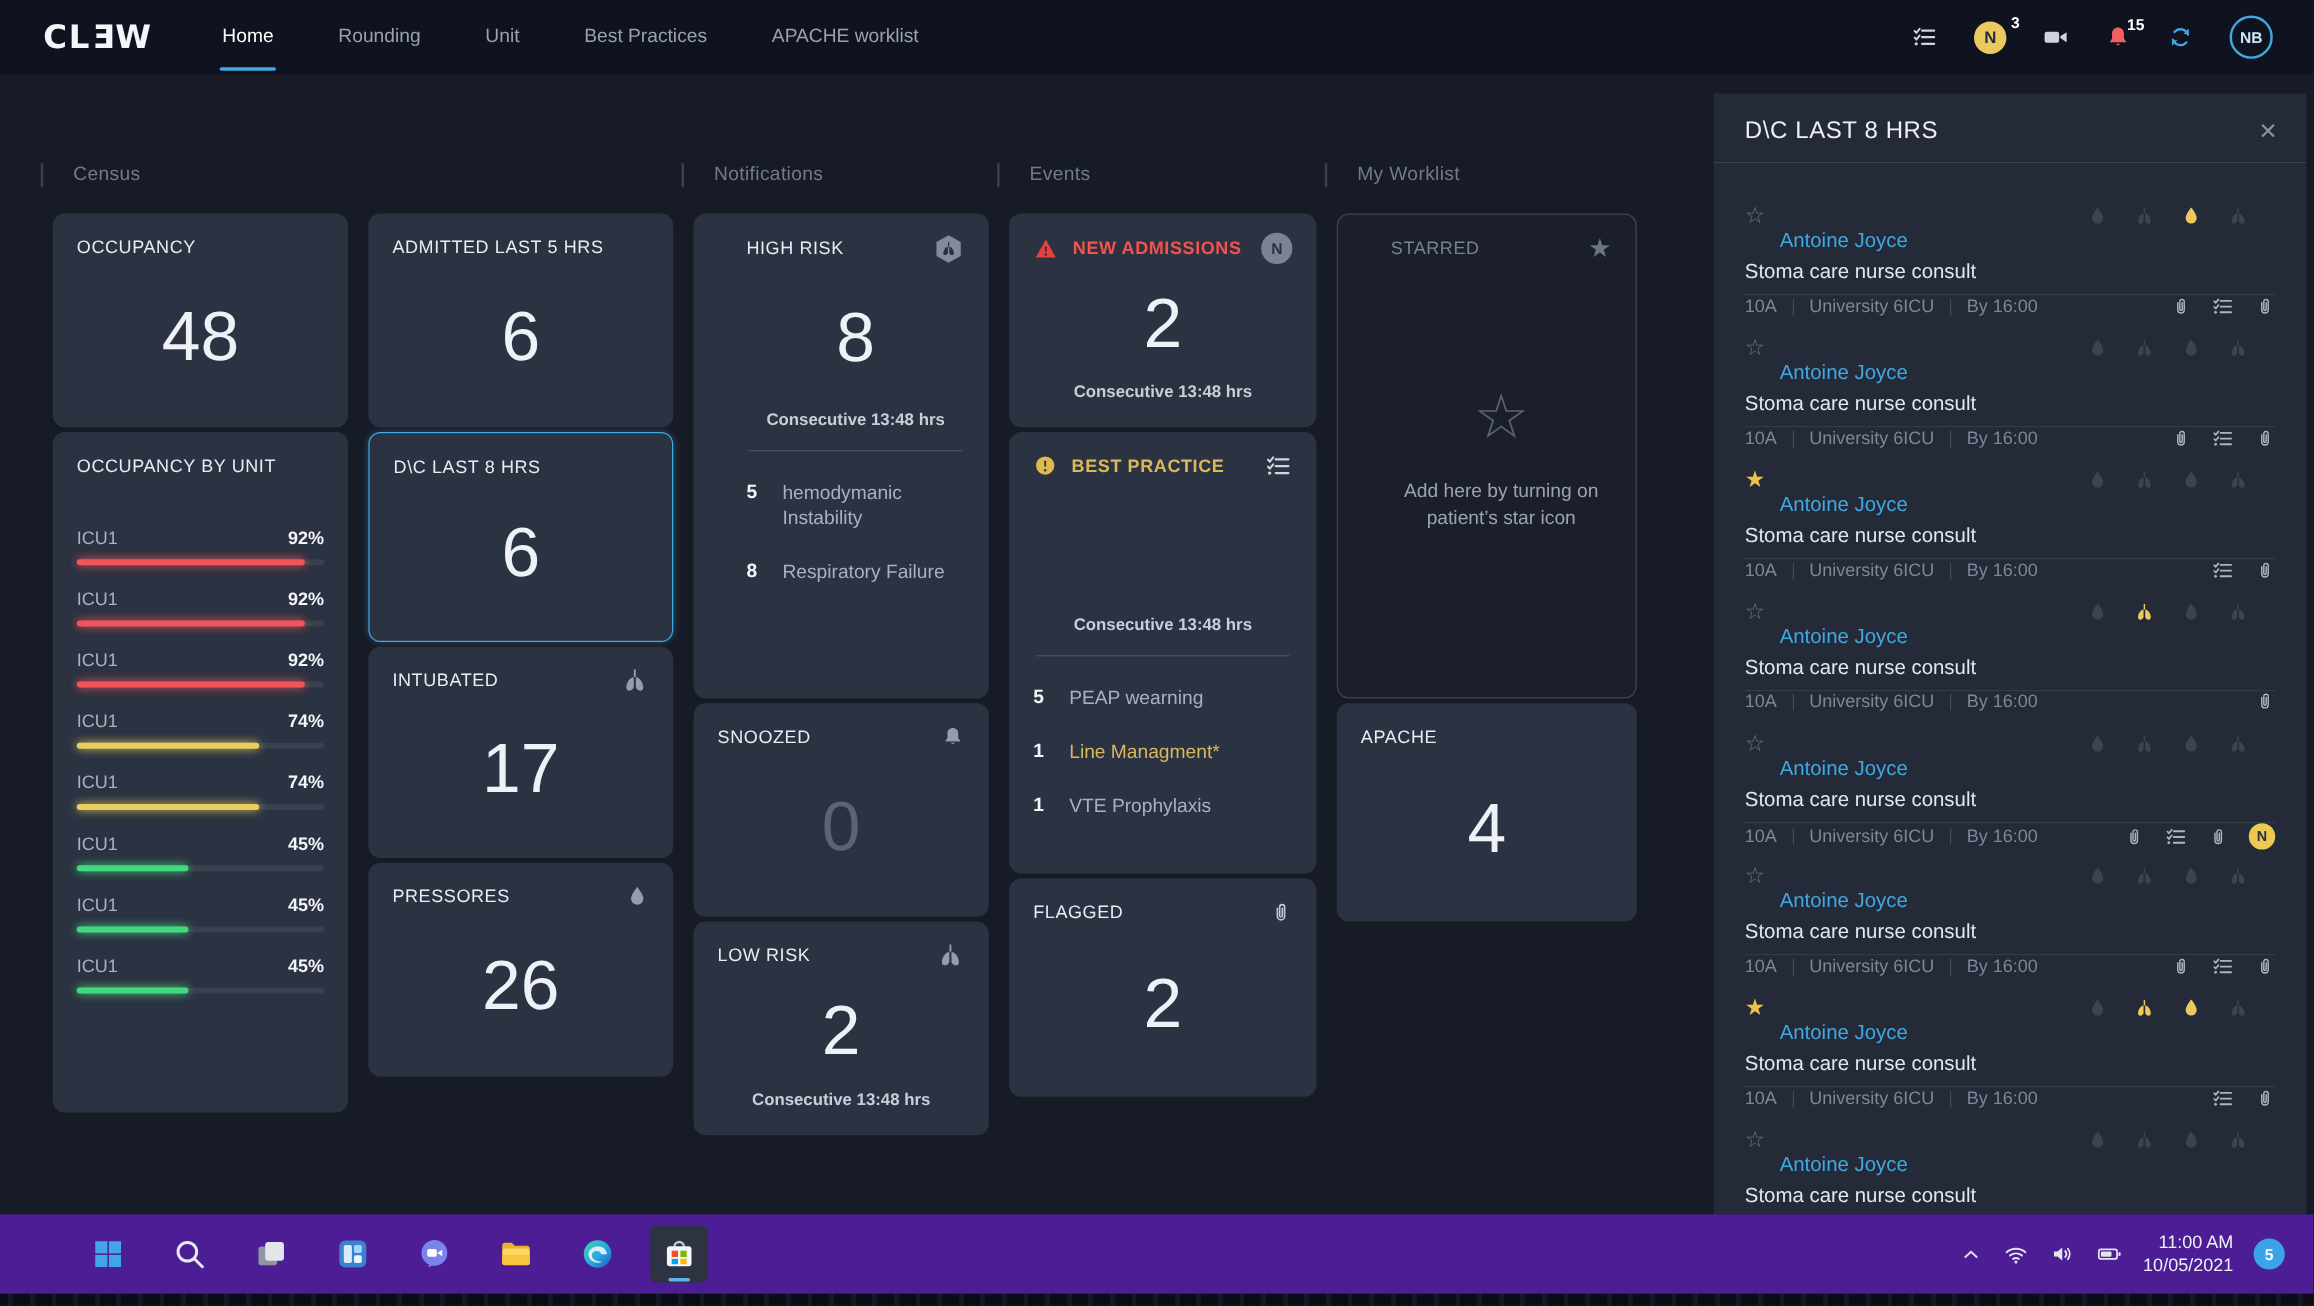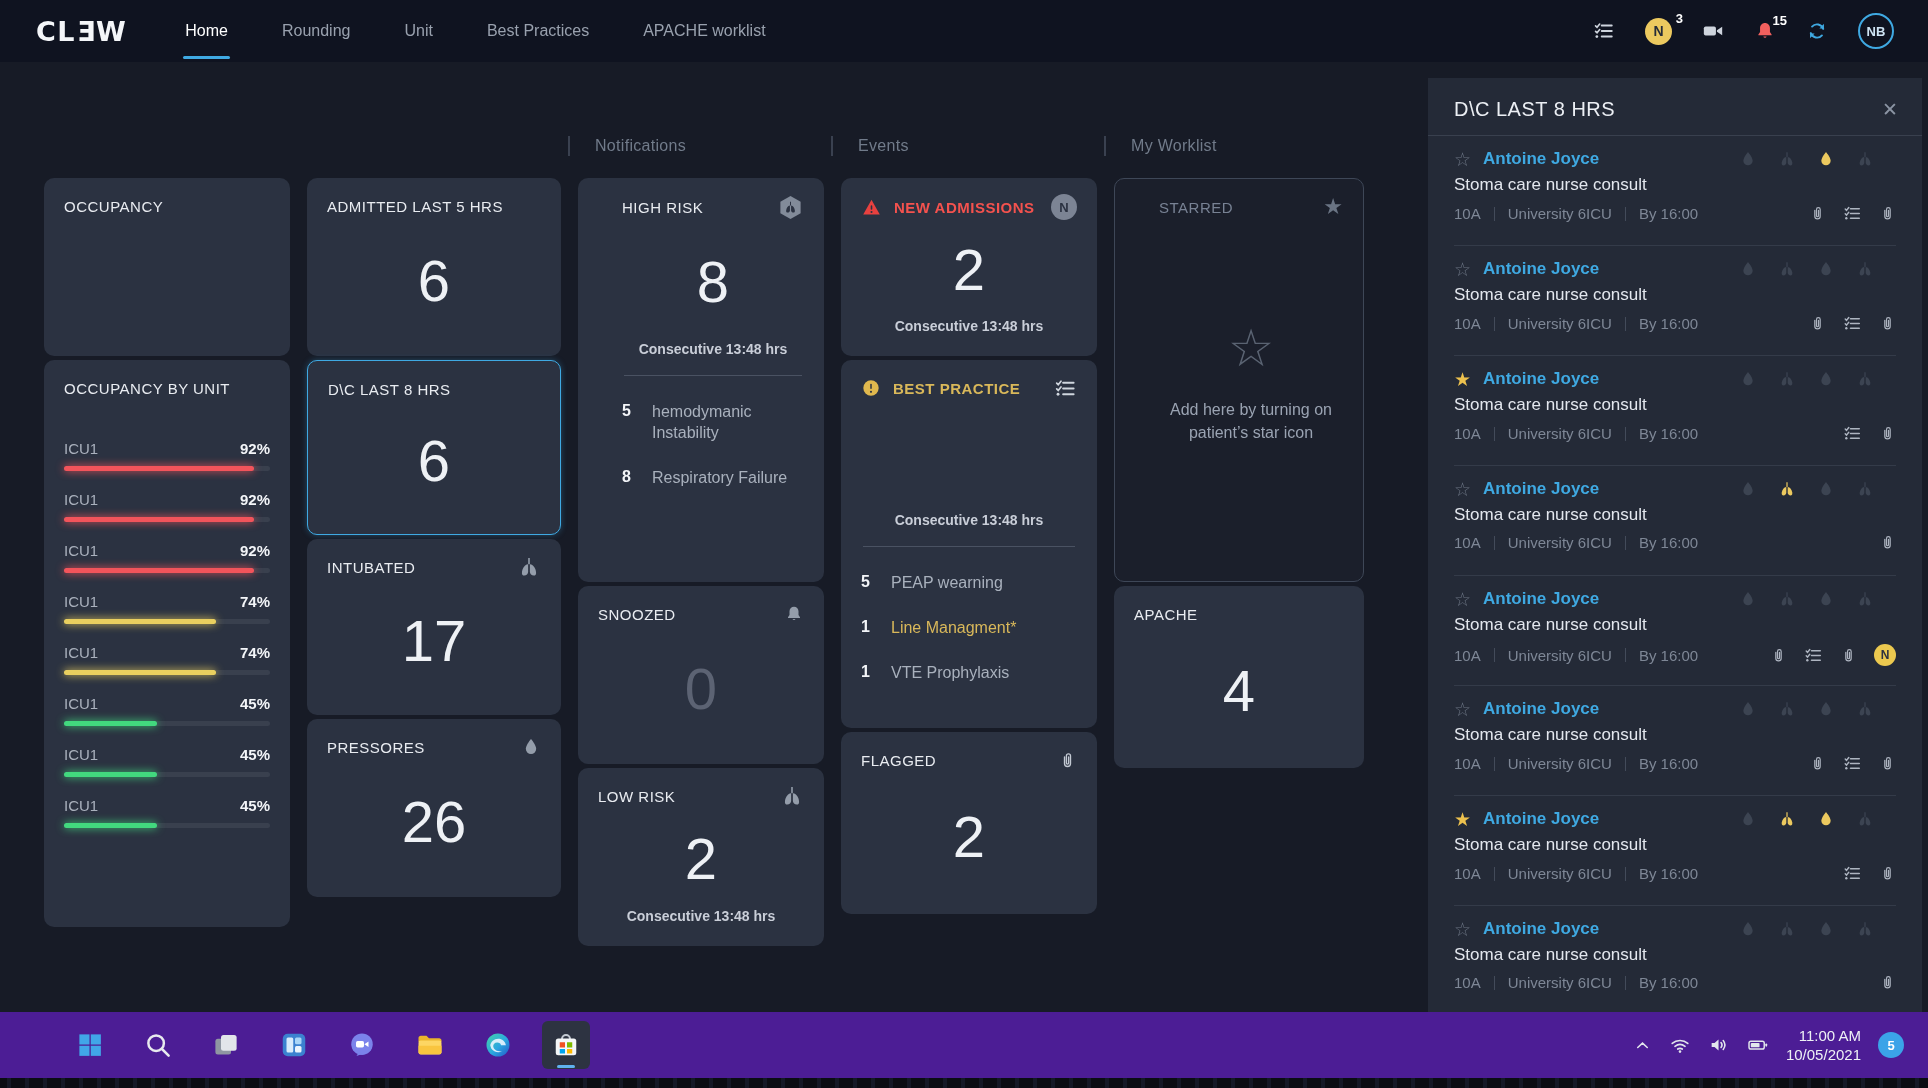--- a/index.html
+++ b/index.html
@@ -101,21 +101,21 @@
   
   .panel { position:absolute; top:78px; right:6px; width:494px; height:934px; background:#242a37; overflow:hidden; z-index:2; }
   .panel-head { position:relative; padding:20px 26px 14px; border-bottom:1px solid #39404e; }
   .panel-title { font-size:20px; letter-spacing:.5px; color:#eceff4; }
   .panel-close { position:absolute; right:24px; top:20px; font-size:19px; color:#8b94a3; cursor:pointer; }
   .entry { height:110px; margin:0 26px; padding-top:13px; border-bottom:1px solid #343b49; display:flex; flex-direction:column; cursor:pointer; }
   .entry:last-child { border-bottom:none; }
   .e-row1 { display:flex; align-items:center; }
   .e-star { font-size:19px; color:#6b7483; margin-right:12px; line-height:1; cursor:pointer; }
   .e-star.gold { color:#ecc14e; }
-  .e-name { font-size:17px; font-weight:700; color:#3fa9e2; cursor:pointer; }
+  .e-name { font-size:17px; font-weight:400; color:#3fa9e2; cursor:pointer;margin-top:42px; }
   .e-status { margin-left:auto; display:flex; gap:21px; margin-right:22px; }
   .st-ic { width:18px; height:18px; color:#3c4452; }
   .st-ic.on { color:#ecc95f; }
   .e-desc { font-size:17px; color:#e3e7ee; margin:6px 0 0; }
   .e-row3 { display:flex; align-items:center; margin-top:9px; }
   .e-meta { display:flex; align-items:center; gap:13px; font-size:15px; color:#7e8796; }
   .msep { width:1px; height:14px; background:#434b5a; }
   .e-actions { margin-left:auto; display:flex; align-items:center; gap:17px; }
   .act-ic { width:17px; height:17px; color:#aeb5c1; cursor:pointer; }
   .act-ic.checklist { width:19px; height:19px; }
@@ -300,29 +300,31 @@
     </div>
     <svg class="nav-ic icon refresh">
         <use href="#sym-refresh"></use>
       </svg>
     <div class="avatar">NB</div>
   </div>
 </header>
 
 <main class="main">
   <div class="grid">
+    <div class="hdr hdr-census">Census</div>
     <div class="hdr hdr-notif">Notifications</div>
     <div class="hdr hdr-events">Events</div>
     <div class="hdr hdr-worklist">My Worklist</div>
 
     <div class="col">
       <div class="card h-std">
         <div class="c-title-row">
             <span class="c-title">OCCUPANCY</span>
           </div>
+        <div class="big-num">48</div>
       </div>
       <div class="card h-tallA">
         <div class="c-title-row">
             <span class="c-title">OCCUPANCY BY UNIT</span>
           </div>
         <div class="unit-rows">
             <div class="unit-row">
     <div class="unit-top">
       <span class="unit-label">ICU1</span>
       <span class="unit-pct">92%</span>

